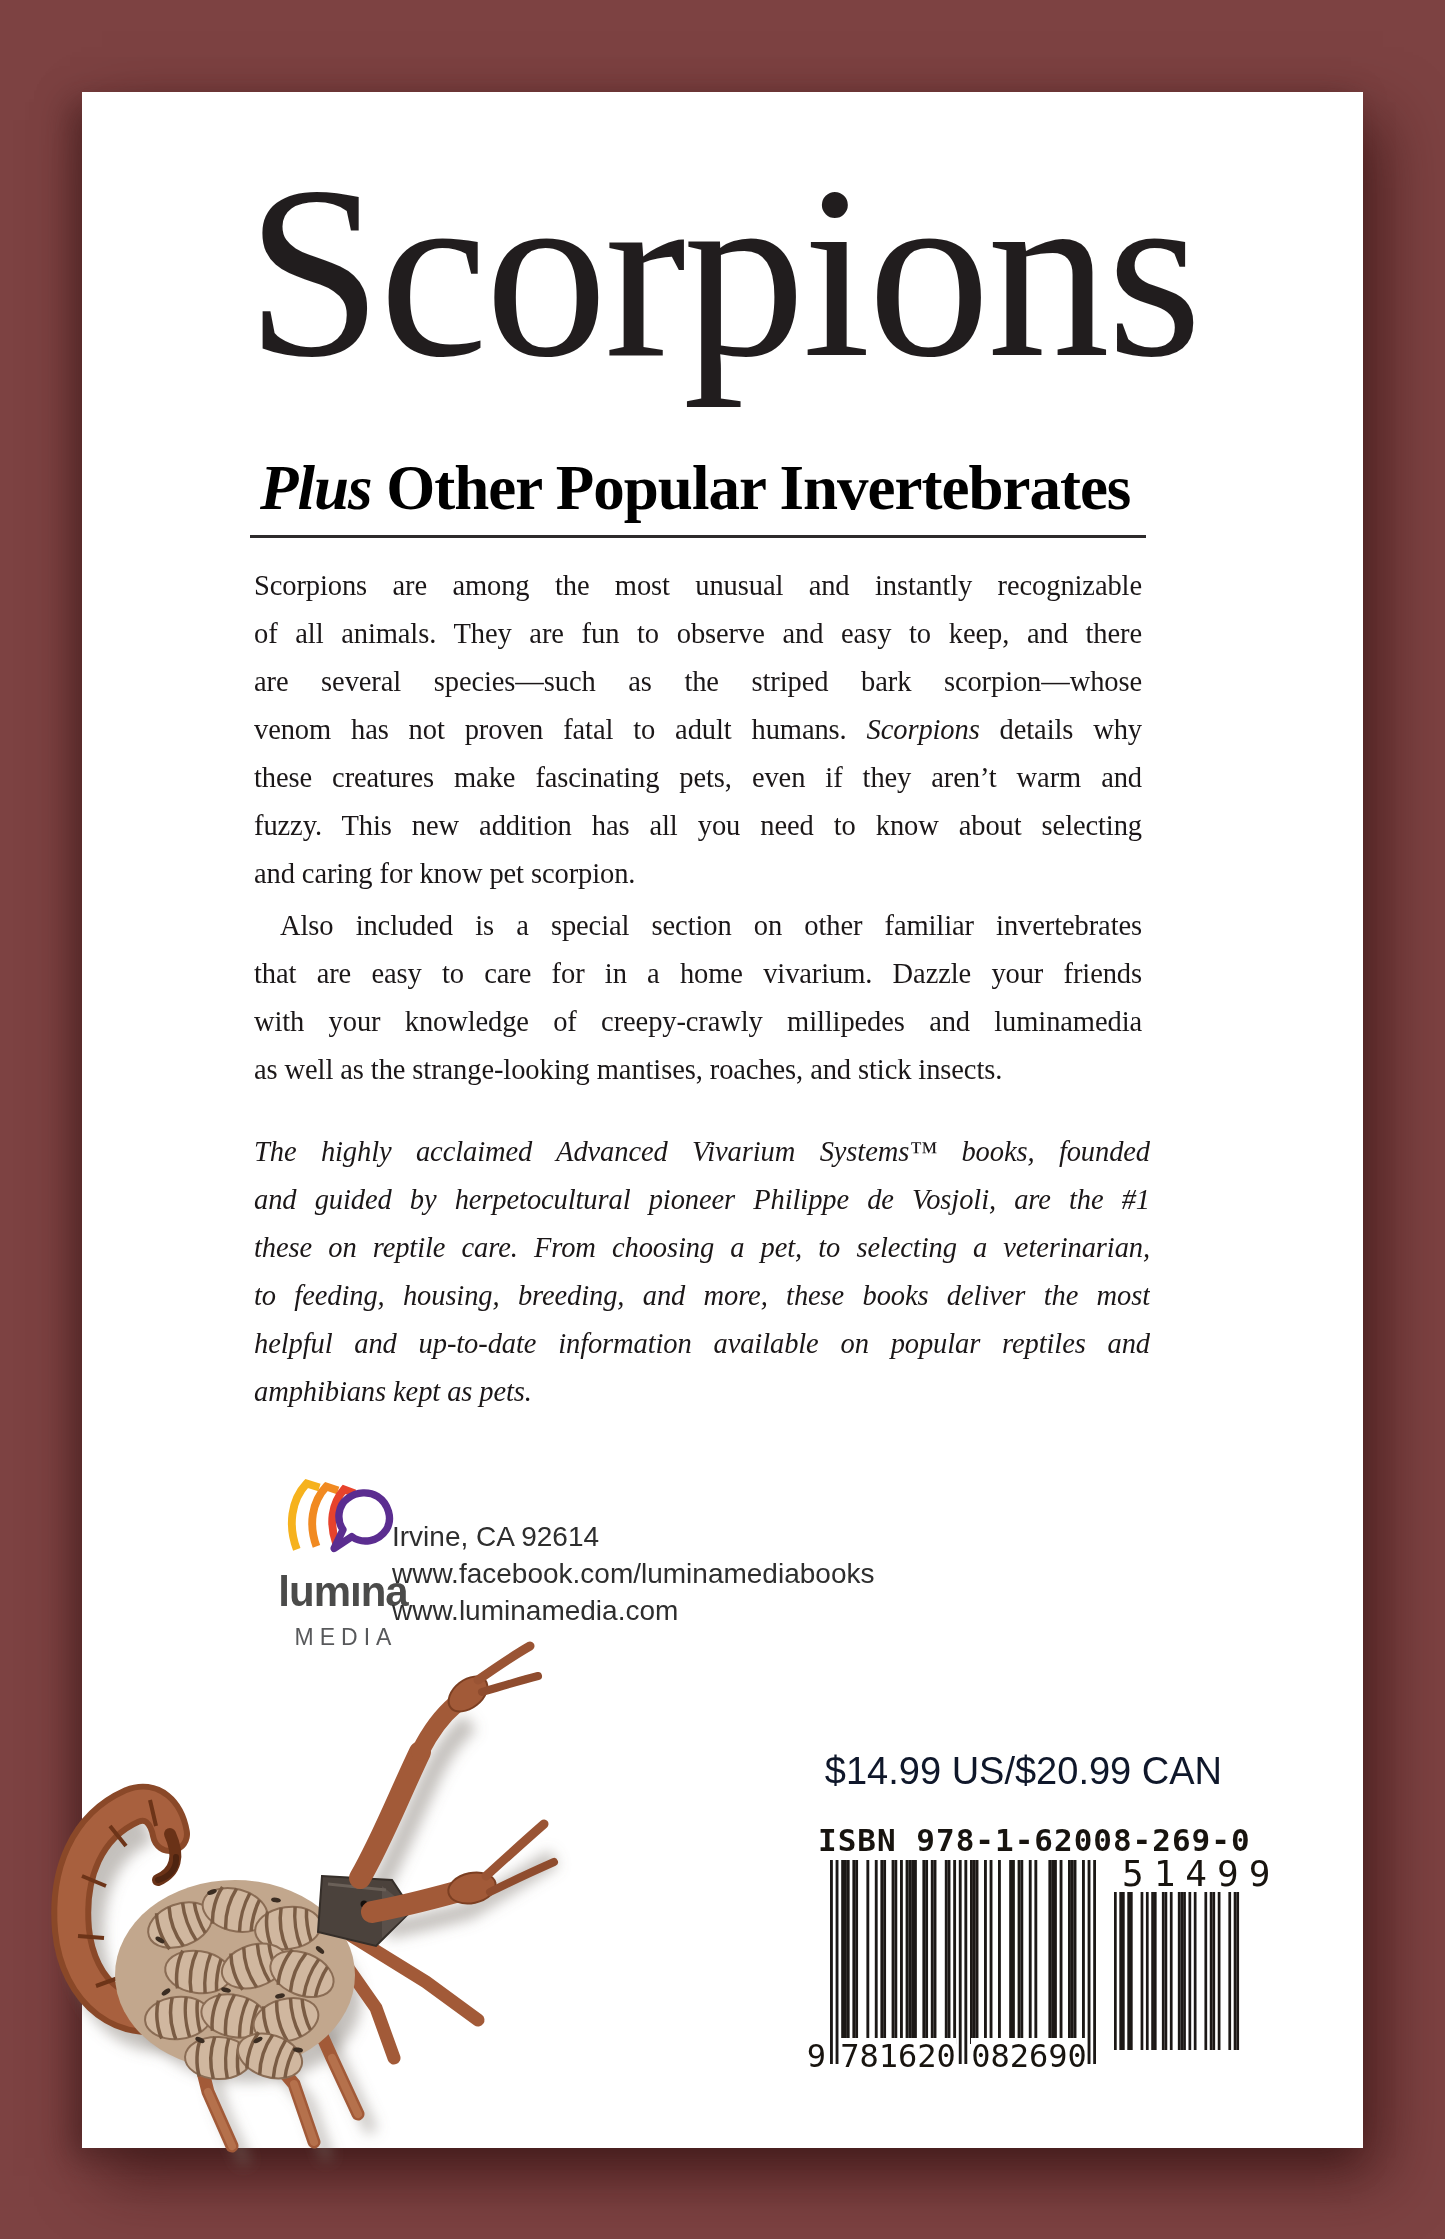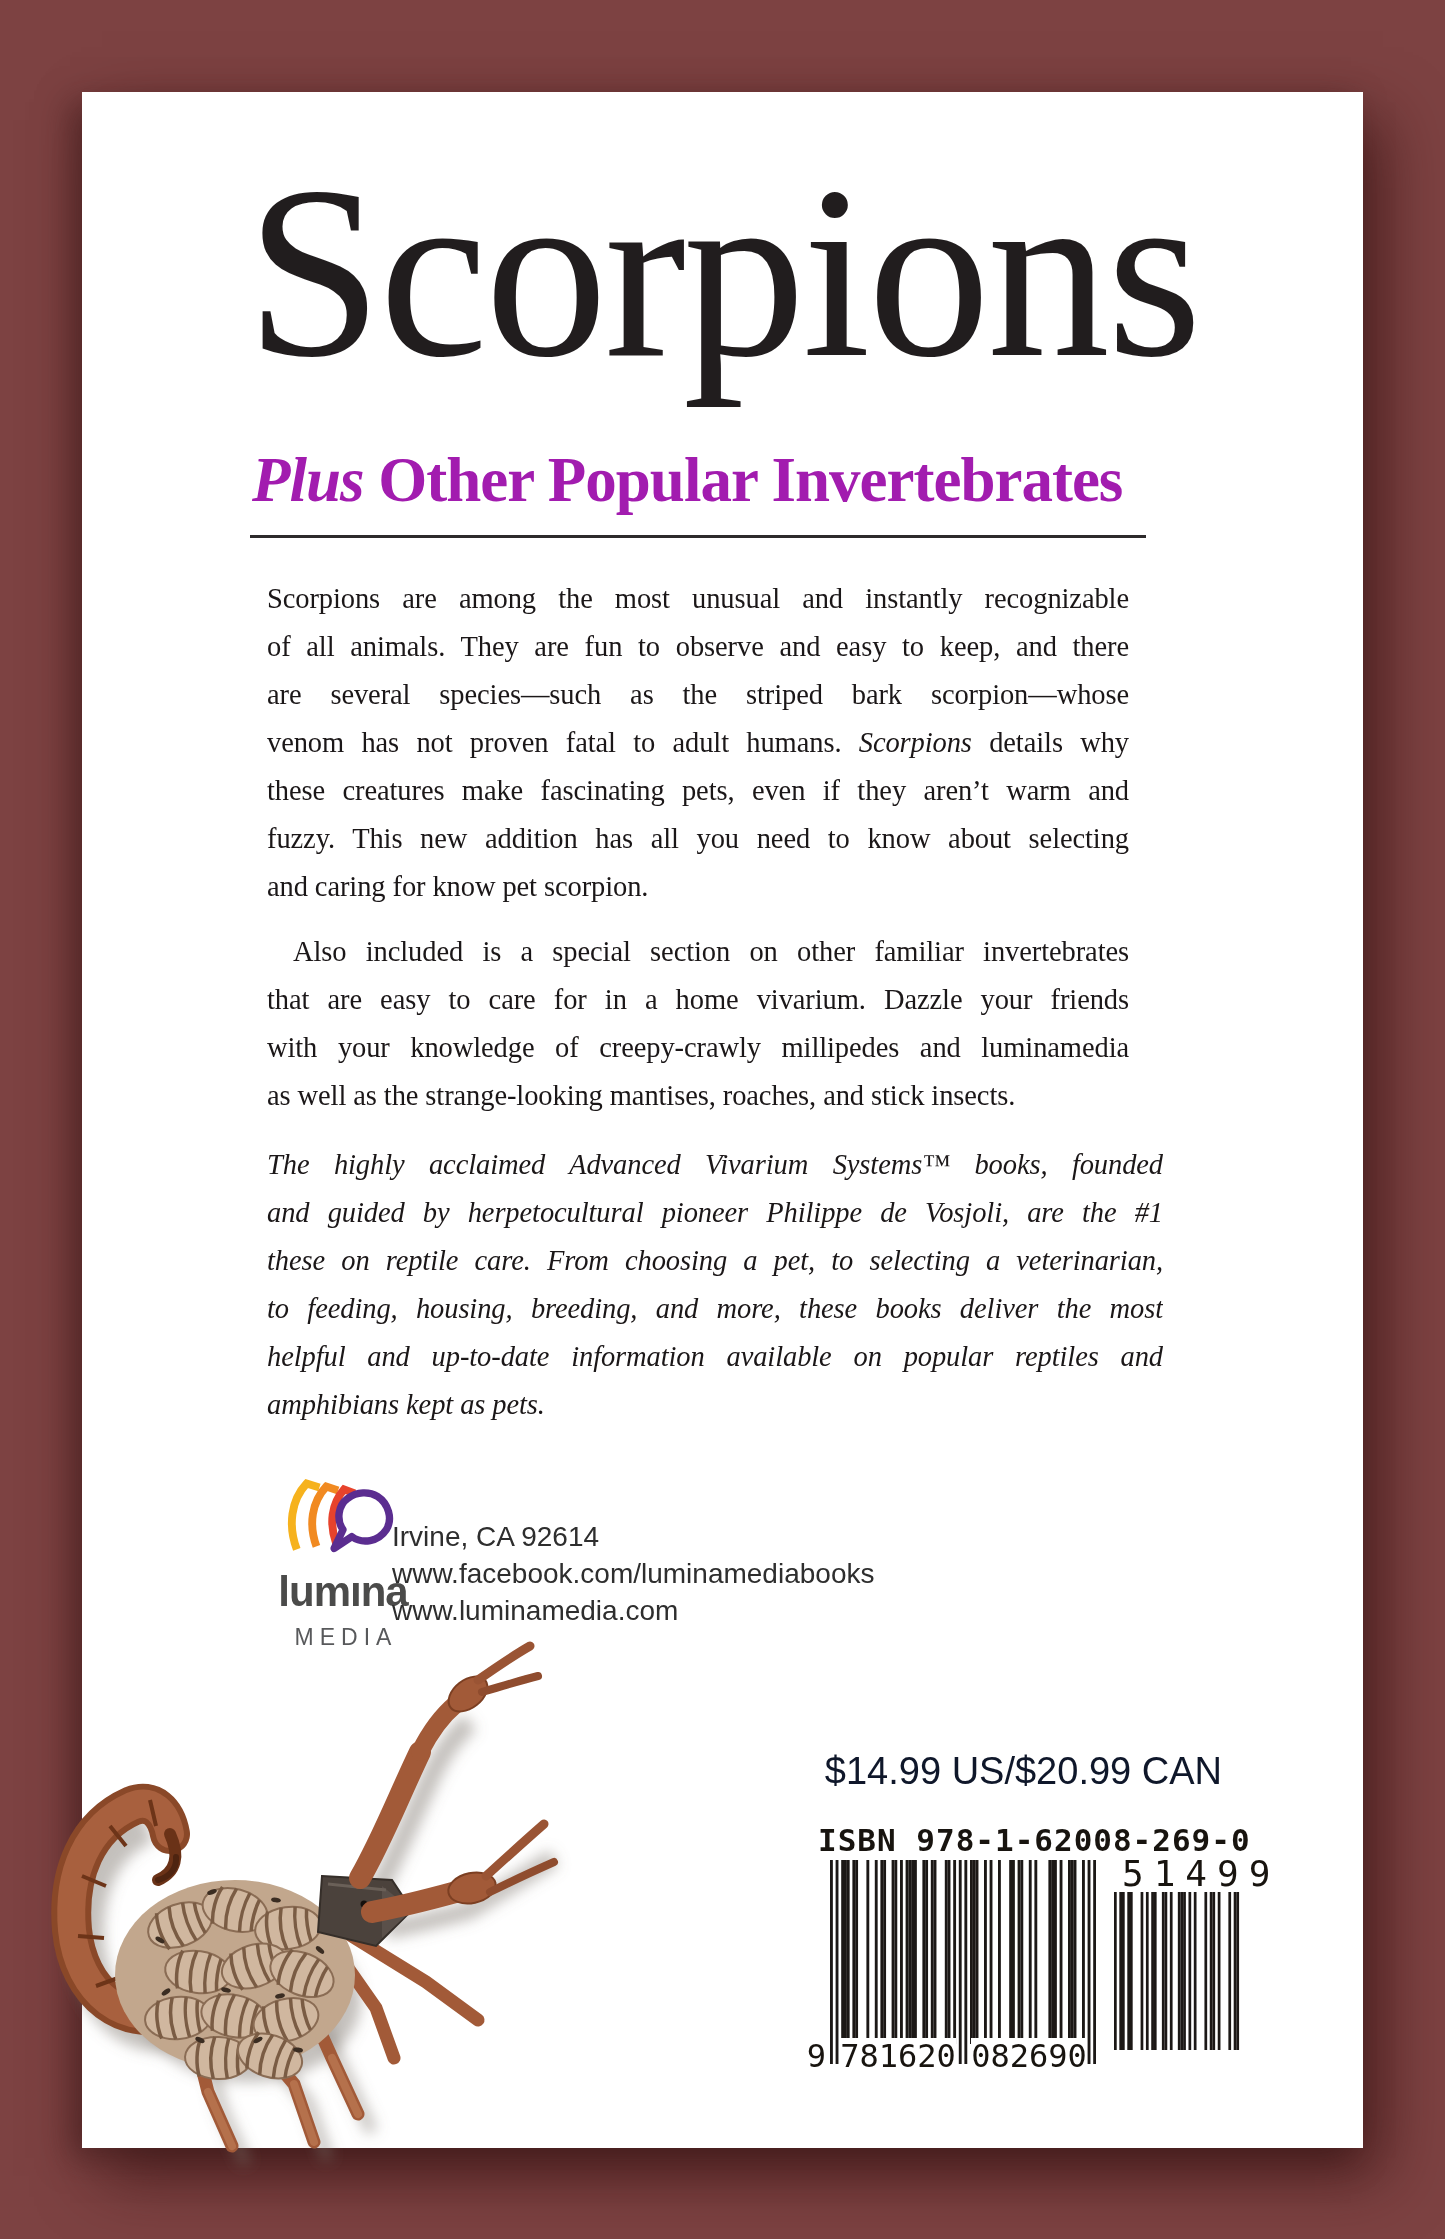--- a/index.html
+++ b/index.html
@@ -14,28 +14,28 @@
     background:#ffffff;
     box-shadow:-12px 10px 30px rgba(55,22,22,.5), 20px 28px 60px rgba(50,16,16,.65);
   }
   .title{
     position:absolute;left:0;right:0;top:52px;margin:0;
     text-align:center;font-weight:400;
     font-size:245px;line-height:1.05;letter-spacing:-3px;
     color:#211d1e;white-space:nowrap;
   }
   .subtitle{
-    position:absolute;left:170px;top:352px;margin:0;
+    position:absolute;left:170px;top:352px;margin:8px;
     font-size:63px;font-weight:bold;letter-spacing:-1px;
-    color:#a21caf;white-space:nowrap;
+    color:#000000;white-space:nowrap;
   }
   .rule{position:absolute;left:168px;top:443px;width:896px;height:3px;background:#2d2a2b;}
   .bodycopy{position:absolute;left:168px;top:466px;width:896px;color:#1b1718;}
   .blurb{position:absolute;left:168px;top:1032px;width:896px;color:#1b1718;font-style:italic;}
-  .para{margin:17px;}
+  .para{margin:4px;}
   .line{
     height:48px;line-height:48px;font-size:28.5px;letter-spacing:-0.1px;
     text-align:justify;text-align-last:justify;overflow:hidden;
   }
   .line.last{text-align-last:left;}
   .line.indent{text-indent:26px;}
   .logo{position:absolute;left:186px;top:1382px;width:150px;text-align:center;}
   .logo svg{display:block;margin:0 auto;}
   .logo-word{
     font-family:"Liberation Sans", sans-serif;font-weight:bold;

